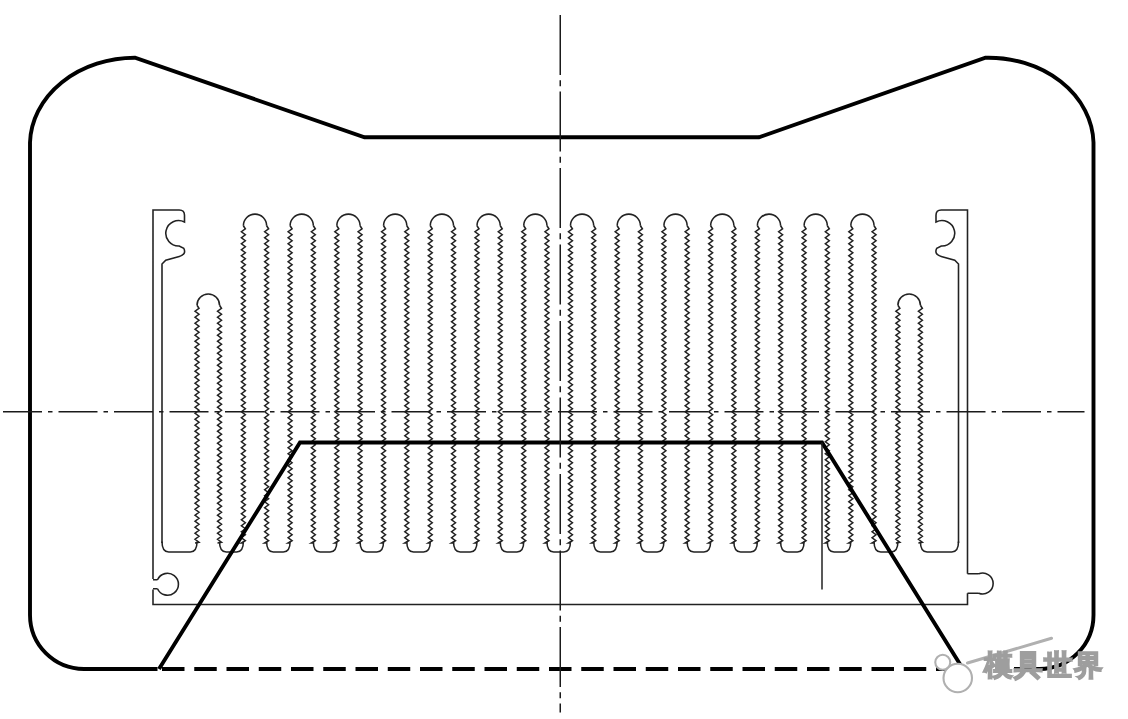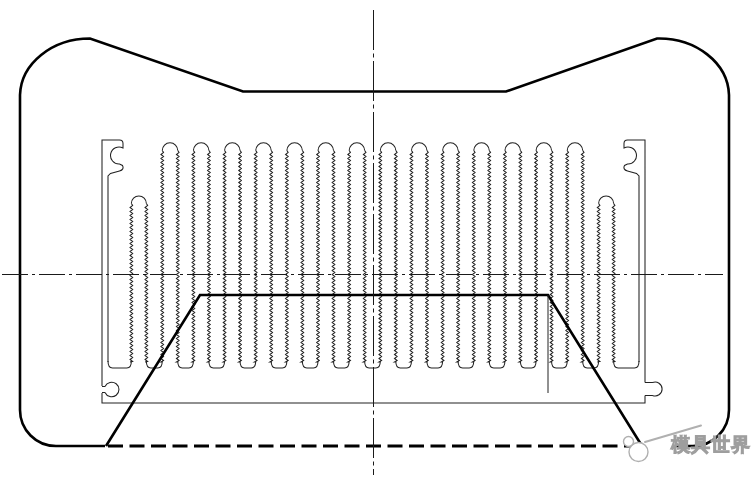--- a/index.html
+++ b/index.html
@@ -2,21 +2,21 @@
 <html><head>
 <meta charset="utf-8">
 <style>
   html,body{margin:0;padding:0;background:#ffffff;}
   .stage{
     position:relative;width:752px;height:479px;background:#ffffff;
     overflow:hidden;font-family:"DejaVu Sans","Liberation Sans",sans-serif;
   }
   .stage svg{position:absolute;left:0;top:0;}
   .watermark-text{
-    position:absolute;left:671px;top:434px;
+    position:absolute;left:656px;top:434px;
     font-size:19px;font-weight:bold;letter-spacing:1px;line-height:1.1;
     color:#c6c6c6;-webkit-text-stroke:1px #9e9e9e;
     white-space:nowrap;user-select:none;
   }
 </style>
 </head>
 <body>
 
 <div class="stage">
   <svg id="cad" width="752" height="479" viewBox="0 0 752 479">

